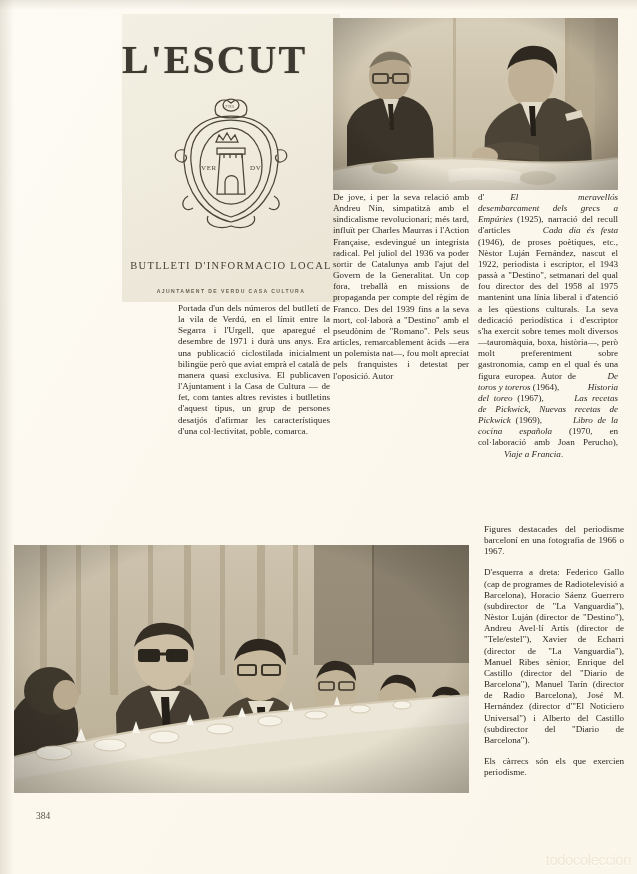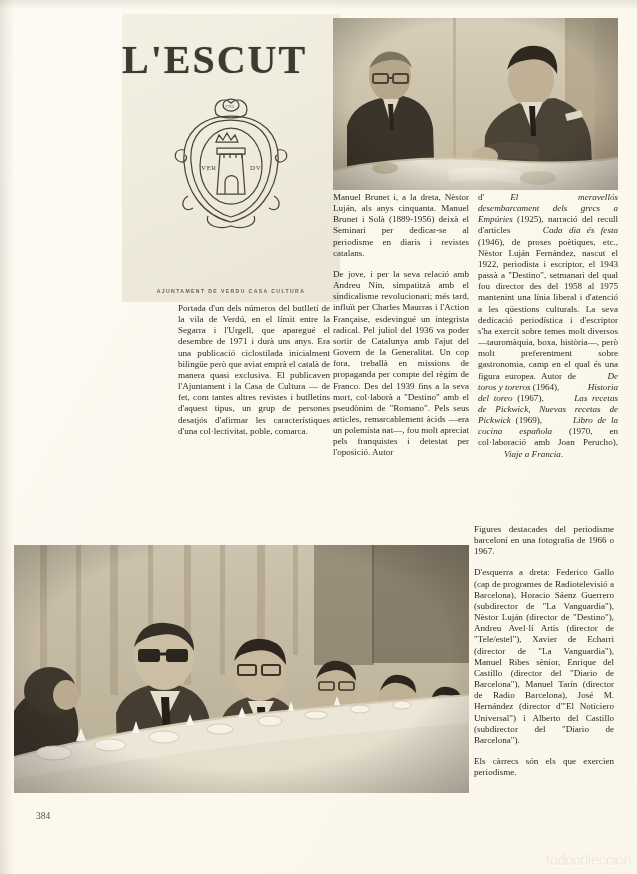--- a/index.html
+++ b/index.html
@@ -131,20 +131,21 @@
 
         <path d="M57 102 v-12 a6.5 6.5 0 0 1 13 0 v12"></path>
       </g>
       <g fill="#4a4539" font-family="Liberation Serif, serif" font-size="7" letter-spacing="0.6">
         <text x="33" y="78">VER</text>
         <text x="82" y="78">DV</text>
         <text x="54" y="16" font-size="5">1793</text>
       </g>
     </svg>
 
+    <div id="cover-sub">BUTLLETI D'INFORMACIO LOCAL</div>
     <div id="cover-foot">AJUNTAMENT DE VERDU CASA CULTURA</div>
   </div>
 
   <div class="photo" id="photo-top" style="left:333px;top:18px;width:285px;height:172px;">
     <svg width="285" height="172" viewBox="0 0 285 172" preserveAspectRatio="none">
       <defs>
         <linearGradient id="wallTop" x1="0" y1="0" x2="0" y2="1">
           <stop offset="0%" stop-color="#d8cfba"></stop>
           <stop offset="100%" stop-color="#c2b69d"></stop>
         </linearGradient>
@@ -284,29 +285,28 @@
       </g>
       <rect width="455" height="248" fill="url(#vigBot)"></rect>
     </svg>
   </div>
 
   <div class="col" id="col-left" style="left:178px;top:303px;width:152px;">
     <p>Portada d'un dels números del butlletí de la vila de Verdú, en el límit entre la Segarra i l'Urgell, que aparegué el desembre de 1971 i durà uns anys. Era una publicació ciclostilada inicialment bilingüe però que aviat emprà el català de manera quasi exclusiva. El publicaven l'Ajuntament i la Casa de Cultura — de fet, com tantes altres revistes i butlletins d'aquest tipus, un grup de persones desatjós d'afirmar les característiques d'una col·lectivitat, poble, comarca.</p>
   </div>
 
   <div class="col" id="col-middle" style="left:333px;top:192px;width:136px;">
-    <p>Manuel Brunet i, a la dreta, Nèstor Luján, als anys cinquanta. Manuel Brunet i Solà (1889-1956) deixà el Seminari per dedicar-se al periodisme en diaris i revistes catalans.</p>
     <p>De jove, i per la seva relació amb Andreu Nin, simpatitzà amb el sindicalisme revolucionari; més tard, influït per Charles Maurras i l'Action Française, esdevingué un integrista radical. Pel juliol del 1936 va poder sortir de Catalunya amb l'ajut del Govern de la Generalitat. Un cop fora, treballà en missions de propaganda per compte del règim de Franco. Des del 1939 fins a la seva mort, col·laborà a "Destino" amb el pseudònim de "Romano". Pels seus articles, remarcablement àcids —era un polemista nat—, fou molt apreciat pels franquistes i detestat per l'oposició. Autor</p>
   </div>
 
   <div class="col" id="col-right-top" style="left:478px;top:192px;width:140px;">
     <p id="right-top-runs"><span>d'</span><span class="ital">El meravellós desembarcament dels grecs a Empúries</span><span> (1925), narració del recull d'articles </span><span class="ital">Cada dia és festa</span><span> (1946), de proses poètiques, etc., Nèstor Luján Fernández, nascut el 1922, periodista i escriptor, el 1943 passà a "Destino", setmanari del qual fou director des del 1958 al 1975 mantenint una línia liberal i d'atenció a les qüestions culturals. La seva dedicació periodística i d'escriptor s'ha exercit sobre temes molt diversos —tauromàquia, boxa, història—, però molt preferentment sobre gastronomia, camp en el qual és una figura europea. Autor de </span><span class="ital">De toros y toreros</span><span> (1964), </span><span class="ital">Historia del toreo</span><span> (1967), </span><span class="ital">Las recetas de Pickwick, Nuevas recetas de Pickwick</span><span> (1969), </span><span class="ital">Libro de la cocina española</span><span> (1970, en col·laboració amb Joan Perucho), </span><span class="ital">Viaje a Francia</span><span>.</span></p>
   </div>
 
-  <div class="col" id="col-right-bottom" style="left:474px;top:524px;width:140px;">
+  <div class="col" id="col-right-bottom" style="left:484px;top:524px;width:140px;">
     <p>Figures destacades del periodisme barceloní en una fotografia de 1966 o 1967.</p>
     <p>D'esquerra a dreta: Federico Gallo (cap de programes de Radiotelevisió a Barcelona), Horacio Sáenz Guerrero (subdirector de "La Vanguardia"), Nèstor Luján (director de "Destino"), Andreu Avel·lí Artís (director de "Tele/estel"), Xavier de Echarri (director de "La Vanguardia"), Manuel Ribes sènior, Enrique del Castillo (director del "Diario de Barcelona"), Manuel Tarín (director de Radio Barcelona), José M. Hernández (director d'"El Noticiero Universal") i Alberto del Castillo (subdirector del "Diario de Barcelona").</p>
     <p>Els càrrecs són els que exercien periodisme.</p>
   </div>
 
   <div id="page-number">384</div>
   <div id="watermark">todocoleccion</div>
 
   <div id="scan-shadow-left"></div>
   <div id="scan-shadow-top"></div>

